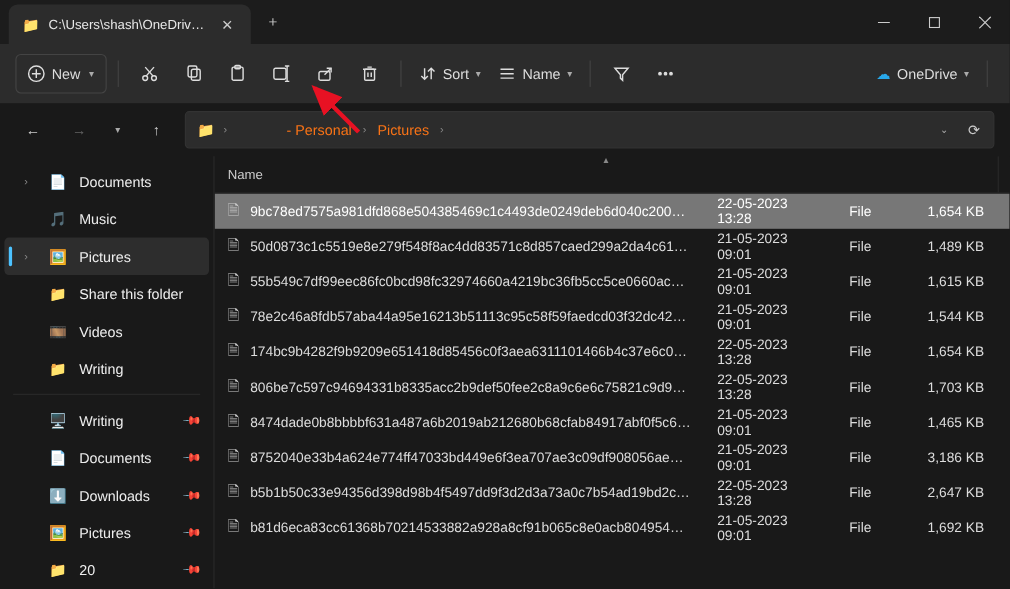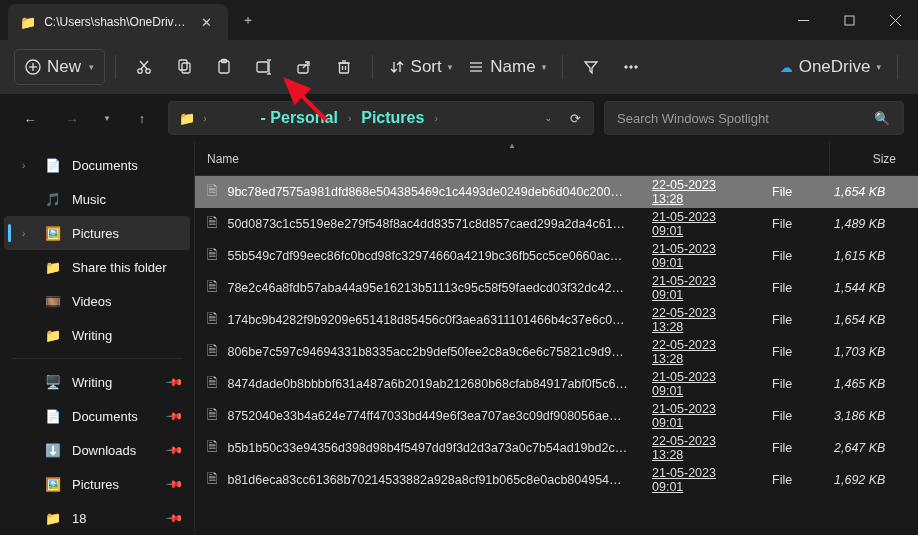--- a/index.html
+++ b/index.html
@@ -11,26 +11,26 @@
 .tab-close { color: #ccc; cursor: pointer; padding: 2px 4px; }
 .newtab { display: flex; align-items: center; justify-content: center; width: 40px; color: #ccc; cursor: pointer; }
 .spacer { flex: 1; }
 .wbtn { width: 46px; display: flex; align-items: center; justify-content: center; color: #ccc; cursor: pointer; }
 .toolbar { background: #2c2c2c; height: 54px; display: flex; align-items: center; padding: 0 14px; gap: 4px; }
 .tbtn { display: flex; align-items: center; justify-content: center; height: 36px; min-width: 36px; padding: 0 6px; color: #ddd; cursor: pointer; border-radius: 4px; gap: 6px; }
 .tbtn svg { stroke: #ddd; fill: none; }
 .tbtn.new { border: 1px solid #444; border-radius: 5px; padding: 0 10px; }
 .tbtn.new .chev { margin-left: 2px; }
 .sep { width: 1px; height: 24px; background: #444; margin: 0 6px; }
-.tlabel { font-size: 17px; color: #ddd; }
+.tlabel { font-size: 13px; color: #ddd; }
 .chev { font-size: 9px; color: #aaa; }
 .navrow { background: #191919; height: 48px; display: flex; align-items: center; padding: 0 14px; gap: 10px; }
 .navbtn { width: 32px; height: 32px; display: flex; align-items: center; justify-content: center; color: #ccc; cursor: pointer; border-radius: 4px; }
 .addrbar { flex: 1; height: 34px; background: #2c2c2c; border: 1px solid #333; border-radius: 4px; display: flex; align-items: center; padding: 0 6px; gap: 4px; }
-.crumb { padding: 4px 6px; color: #5eead4; font-size: 16px; cursor: pointer; border-radius: 3px; font-weight: bold; }
+.crumb { padding: 4px 6px; color: #f97316; font-size: 13px; cursor: pointer; border-radius: 3px; }
 .crumb.blur { filter: blur(3px); }
 .crumbsep { color: #888; font-size: 10px; }
 .flexsp { flex: 1; }
 .searchbox { width: 300px; height: 34px; background: #2c2c2c; border: 1px solid #333; border-radius: 4px; display: flex; align-items: center; padding: 0 12px; color: #999; font-size: 13px; }
 .main { display: flex; height: calc(535px - 40px - 54px - 48px); background: #191919; }
 .sidebar { width: 195px; border-right: 1px solid #2a2a2a; overflow-y: auto; padding-top: 6px; }
 .navnode { display: flex; align-items: center; height: 34px; padding: 0 8px 0 18px; gap: 10px; color: #eee; font-size: 13px; cursor: pointer; border-radius: 4px; margin: 0 4px; }
 .navnode.active { background: #2d2d2d; }
 .navnode.active::before { content: ""; position: absolute; left: 4px; width: 3px; height: 18px; background: #4cc2ff; border-radius: 2px; }
 .navnode .exp { width: 12px; color: #888; font-size: 10px; }
@@ -44,23 +44,23 @@
 .cname .sortind { position: absolute; left: 50%; top: -2px; transform: translateX(-50%); font-size: 9px; color: #888; }
 .cdate { width: 120px; }
 .ctype { width: 70px; }
 .csize { width: 78px; justify-content: flex-end; border-right: none; }
 .rows { flex: 1; overflow-y: auto; }
 .row { display: flex; align-items: center; height: 32px; padding-right: 10px; color: #ddd; font-size: 12.5px; cursor: pointer; }
 .row.sel { background: #777777; color: #fff; }
 .row .rn { flex: 1; display: flex; align-items: center; gap: 10px; padding: 0 12px; overflow: hidden; }
 .row .rn .ficon { font-size: 13px; color: #ccc; }
 .row .rn .fname { white-space: nowrap; overflow: hidden; text-overflow: ellipsis; }
-.row .rd { width: 120px; padding: 0 12px; text-decoration: underline; }
+.row .rd { width: 120px; padding: 0 12px; }
 .row .rt { width: 70px; padding: 0 12px; }
-.row .rs { width: 78px; padding: 0 4px; text-align: left; font-style: italic; }
+.row .rs { width: 78px; padding: 0 4px; text-align: center; }
 .folder-ico { color: #ffcb3d; }
 .arrow-annotation { position: absolute; left: 276px; top: 70px; pointer-events: none; }
 
 ::-webkit-scrollbar { width: 10px; }
 ::-webkit-scrollbar-track { background: #191919; }
 ::-webkit-scrollbar-thumb { background: #444; border-radius: 5px; }
 </style>
 </head>
 <body>
 
@@ -196,24 +196,20 @@
     <span class="crumbsep">›</span>
     <span class="crumb blur" style="min-width:40px">&nbsp;</span>
     <span class="crumb">- Personal</span>
     <span class="crumbsep">›</span>
     <span class="crumb">Pictures</span>
     <span class="crumbsep">›</span>
     <div class="flexsp"></div>
     <span class="chev" style="padding:0 8px">⌄</span>
     <span style="padding:0 6px;color:#ccc">⟳</span>
   </div>
-  <div class="searchbox">
-    <span style="flex:1">Search Windows Spotlight</span>
-    <span style="color:#888">🔍</span>
-  </div>
 </div>
 
 <div class="main">
   <div class="sidebar" id="sidebar">
       <div class="navnode" style="position: relative;">
         <span class="exp">›</span>
         <span class="ico">📄</span>
         <span>Documents</span>
       </div>
       <div class="navnode" style="position: relative;">
@@ -262,32 +258,29 @@
       </div>
       <div class="navnode">
         <span class="exp"></span>
         <span class="ico">🖼️</span>
         <span>Pictures</span>
         <span class="pin">📌</span>
       </div>
       <div class="navnode">
         <span class="exp"></span>
         <span class="ico">📁</span>
-        <span>18</span>
+        <span>20</span>
         <span class="pin">📌</span>
       </div>
     </div>
   <div class="filepane">
     <div class="cols">
       <div class="chandle cname">
           <span class="sortind">▴</span>
           <span>Name</span>
-        </div>
-      <div class="chandle csize">
-          <span>Size</span>
         </div>
     </div>
     <div class="rows" id="rows">
         <div class="row sel">
           <div class="rn">
             <span class="ficon">🗎</span>
             <span class="fname">9bc78ed7575a981dfd868e504385469c1c4493de0249deb6d040c20048a969c1</span>
           </div>
           <div class="rd">22-05-2023 13:28</div>
           <div class="rt">File</div>

